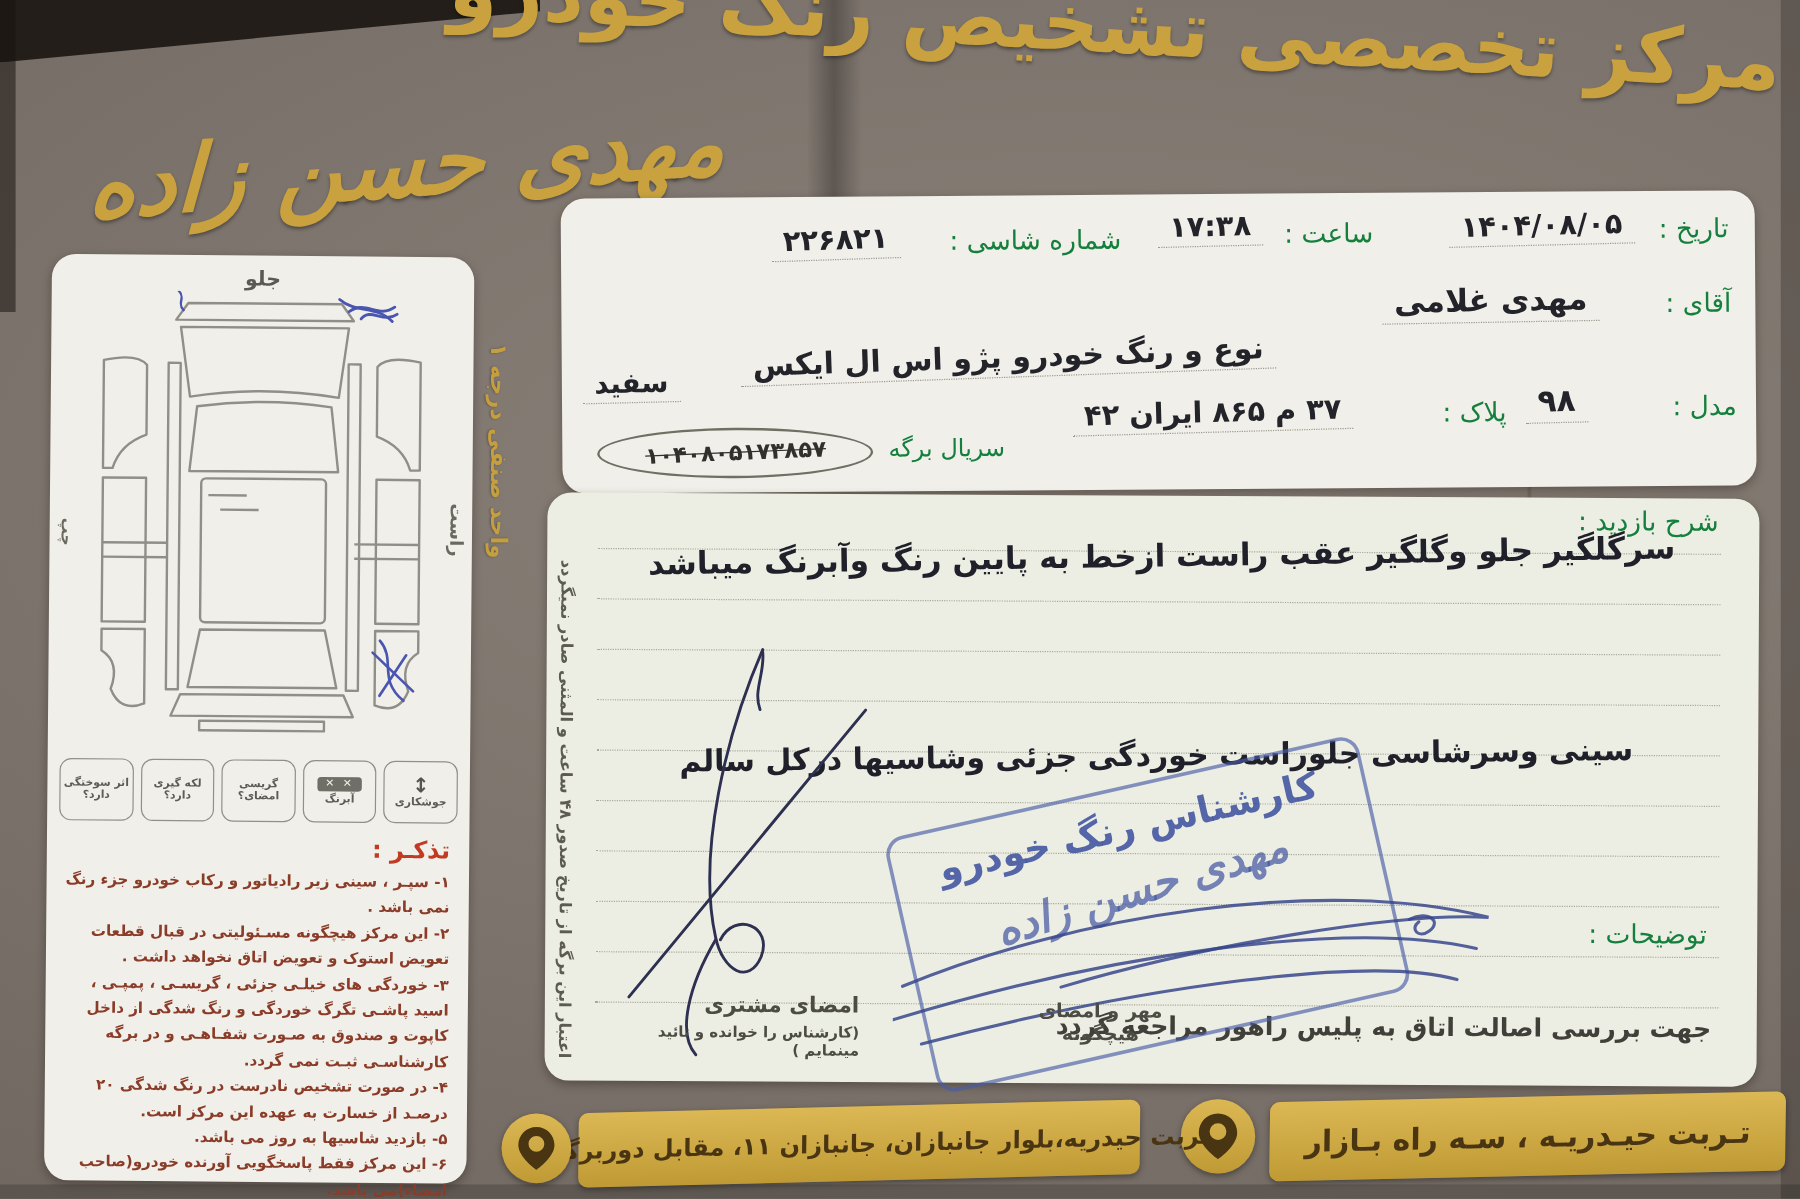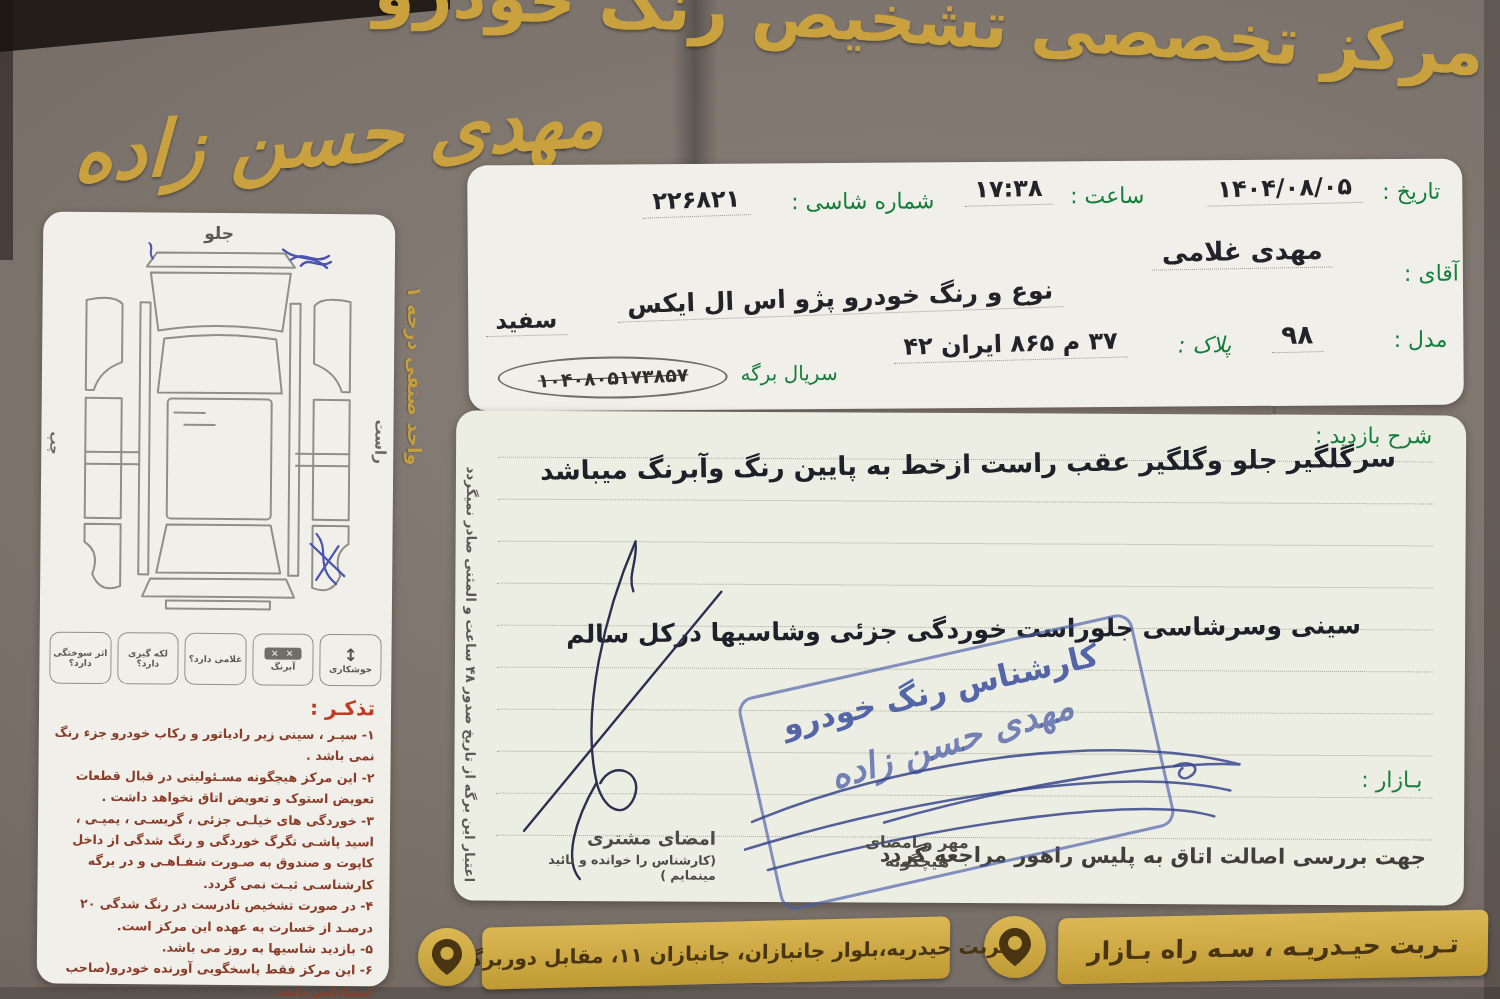--- a/index.html
+++ b/index.html
@@ -123,21 +123,21 @@
     <div class="abs legend">
       <div class="box">
         <span class="arrow-ic">↕</span>
         <span>جوشکاری</span>
       </div>
       <div class="box">
         <span class="xchip">✕ ✕</span>
         <span>آبرنگ</span>
       </div>
       <div class="box">
-        <span>غلامی دارد؟</span>
+        <span>گریسی امضای؟</span>
       </div>
       <div class="box">
         <span>لکه گیری دارد؟</span>
       </div>
       <div class="box">
         <span>اثر سوختگی دارد؟</span>
       </div>
     </div>
 
     <div class="abs notice">
@@ -152,28 +152,28 @@
   </div>
 
   <div class="abs paper panel-top">
     <span class="abs lbl" style="right:22px;top:20px;">تاریخ :</span>
     <span class="abs val" style="right:100px;top:14px;transform:rotate(-1deg);">۱۴۰۴/۰۸/۰۵</span>
     <span class="abs lbl" style="right:318px;top:22px;">ساعت :</span>
     <span class="abs val" style="right:410px;top:13px;transform:rotate(-1deg);">۱۷:۳۸</span>
     <span class="abs lbl" style="right:528px;top:26px;">شماره شاسی :</span>
     <span class="abs val" style="right:712px;top:22px;transform:rotate(-1.5deg);">۲۲۶۸۲۱</span>
 
-    <span class="abs lbl" style="right:4px;top:82px;margin-top:20px;">آقای :</span>
+    <span class="abs lbl" style="right:20px;top:82px;">آقای :</span>
     <span class="abs val" style="right:130px;top:76px;font-size:26px;transform:rotate(-.6deg);">مهدی غلامی</span>
     <span class="abs val" style="right:400px;top:120px;font-size:25px;transform:rotate(-1.6deg);">نوع و رنگ خودرو پژو اس ال ایکس</span>
     <span class="abs val" style="right:896px;top:142px;font-size:23px;transform:rotate(-1deg);">سفید</span>
 
     <span class="abs lbl" style="right:16px;top:168px;">مدل :</span>
     <span class="abs val" style="right:140px;top:160px;font-size:26px;transform:rotate(-1deg);">۹۸</span>
-    <span class="abs lbl" style="right:232px;top:172px;font-style:italic;">پلاک :</span>
+    <span class="abs lbl" style="right:208px;top:172px;">پلاک :</span>
     <span class="abs val" style="right:336px;top:168px;transform:rotate(-1.2deg);">۳۷ م ۸۶۵ ایران ۴۲</span>
     <span class="abs lbl" style="right:626px;top:198px;font-size:20px;">سریال برگه</span>
     <span class="abs" style="right:736px;top:192px;width:226px;height:38px;border:2px solid #6f6f63;border-radius:50%;
           display:flex;align-items:center;justify-content:center;">
       <span style="font-size:19px;font-weight:bold;color:#30302c;text-decoration:line-through;transform:rotate(-2deg);white-space:nowrap;">۱۰۴۰۸۰۵۱۷۳۸۵۷</span>
     </span>
   </div>
 
   <div class="abs paper panel-main">
 
@@ -187,21 +187,21 @@
     <div class="rule" style="top:340px;"></div>
     <div class="rule" style="top:382px;"></div>
     <div class="rule" style="top:424px;"></div>
 
     <div class="abs side-note">اعتبار این برگه از تاریخ صدور ۴۸ ساعت و المثنی صادر نمیگردد</div>
 
     <span class="abs lbl" style="right:34px;top:8px;text-align:right;">شرح بازدید :</span>
     <div class="abs" style="right:70px;top:36px;font-size:26px;font-weight:bold;color:#20202a;transform:rotate(-1.2deg);white-space:nowrap;">سرگلگیر جلو وگلگیر عقب راست ازخط به پایین رنگ وآبرنگ میباشد</div>
     <div class="abs" style="right:104px;top:202px;font-size:25px;font-weight:bold;color:#20202a;transform:rotate(-1deg);white-space:nowrap;">سینی وسرشاسی جلوراست خوردگی جزئی وشاسیها درکل سالم</div>
 
-    <span class="abs lbl" style="right:42px;top:352px;">بـازار :</span>
+    <span class="abs lbl" style="right:42px;top:352px;">توضیحات :</span>
     <div class="abs" style="right:38px;top:430px;font-size:21px;font-weight:bold;color:#403f39;white-space:nowrap;">جهت بررسی اصالت اتاق به پلیس راهور مراجعه گردد</div>
 
     <div class="abs stamp">
       <div class="stamp-l1">کارشناس رنگ خودرو</div>
       <div class="stamp-l2">مهدی حسن زاده</div>
     </div>
 
     <svg class="abs" style="left:30px;top:120px;" width="280" height="350" viewBox="0 0 280 350">
       <g fill="none" stroke="#2d3050" stroke-width="2.4" stroke-linecap="round">
         <path d="M150 10 C120 80 96 180 112 250 C118 278 140 290 150 266 C160 240 128 228 116 252"></path>

